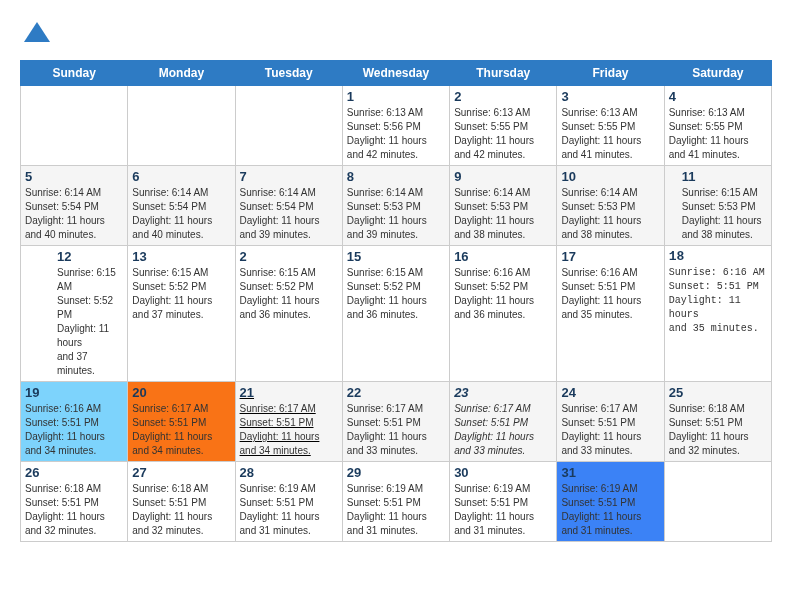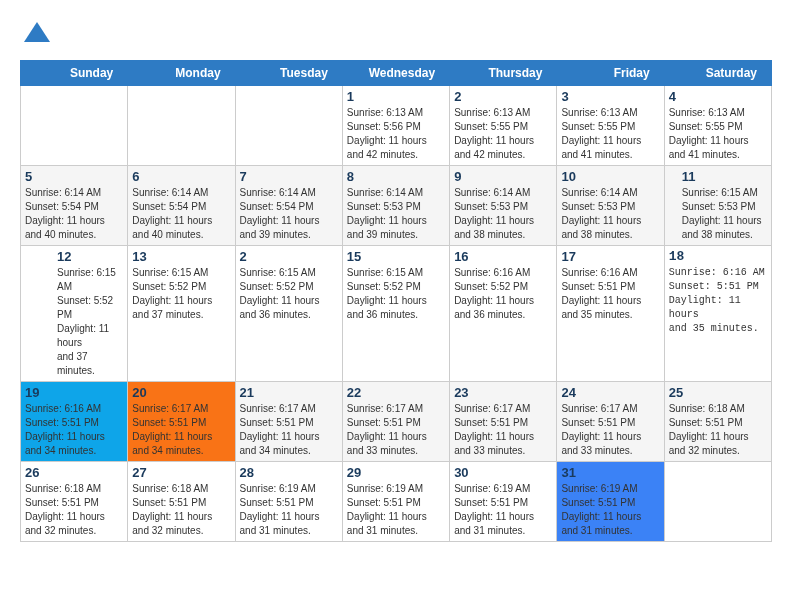--- a/index.html
+++ b/index.html
@@ -48,21 +48,21 @@
     }
     table {
       width: 100%;
       border-collapse: collapse;
       font-size: 11px;
     }
     th {
       background-color: #2e7bc4;
       color: #fff;
       padding: 5px 14px;
-      text-align: right;
+      text-align: center;
       font-size: 12px;
       font-weight: bold;
       border: 1px solid #2e7bc4;
     }
     td {
       border: 1px solid #ccc;
       vertical-align: top;
       padding: 3px 4px;
       height: 80px;
       width: calc(100% / 7);
@@ -195,37 +195,37 @@
         <td style="background-color: rgb(255, 255, 255);">
           <div class="day-num">17</div>
           <div class="day-info">Sunrise: 6:16 AM<br>Sunset: 5:51 PM<br>Daylight: 11 hours<br>and 35 minutes.</div>
         </td>
         <td style="background-color: rgb(255, 255, 255); font-family: Liberation Mono, monospace;">
           <div class="day-num">18</div>
           <div class="day-info">Sunrise: 6:16 AM<br>Sunset: 5:51 PM<br>Daylight: 11 hours<br>and 35 minutes.</div>
         </td>
       </tr>
       <tr>
-        <td style="background-color: #0ea5e9;">
+        <td style="background-color: #7dd3fc;">
           <div class="day-num">19</div>
           <div class="day-info">Sunrise: 6:16 AM<br>Sunset: 5:51 PM<br>Daylight: 11 hours<br>and 34 minutes.</div>
         </td>
         <td style="background-color: #f97316;">
           <div class="day-num">20</div>
           <div class="day-info">Sunrise: 6:17 AM<br>Sunset: 5:51 PM<br>Daylight: 11 hours<br>and 34 minutes.</div>
         </td>
-        <td style="background-color: rgb(245, 245, 245);">
+        <td style="background-color: rgb(245, 245, 245); text-decoration: underline;">
           <div class="day-num">21</div>
           <div class="day-info">Sunrise: 6:17 AM<br>Sunset: 5:51 PM<br>Daylight: 11 hours<br>and 34 minutes.</div>
         </td>
         <td style="background-color: rgb(245, 245, 245);">
           <div class="day-num">22</div>
           <div class="day-info">Sunrise: 6:17 AM<br>Sunset: 5:51 PM<br>Daylight: 11 hours<br>and 33 minutes.</div>
         </td>
-        <td style="background-color: rgb(245, 245, 245);">
+        <td style="background-color: rgb(245, 245, 245); font-style: italic;">
           <div class="day-num">23</div>
           <div class="day-info">Sunrise: 6:17 AM<br>Sunset: 5:51 PM<br>Daylight: 11 hours<br>and 33 minutes.</div>
         </td>
         <td style="background-color: rgb(245, 245, 245);">
           <div class="day-num">24</div>
           <div class="day-info">Sunrise: 6:17 AM<br>Sunset: 5:51 PM<br>Daylight: 11 hours<br>and 33 minutes.</div>
         </td>
         <td style="background-color: rgb(245, 245, 245);">
           <div class="day-num">25</div>
           <div class="day-info">Sunrise: 6:18 AM<br>Sunset: 5:51 PM<br>Daylight: 11 hours<br>and 32 minutes.</div>

